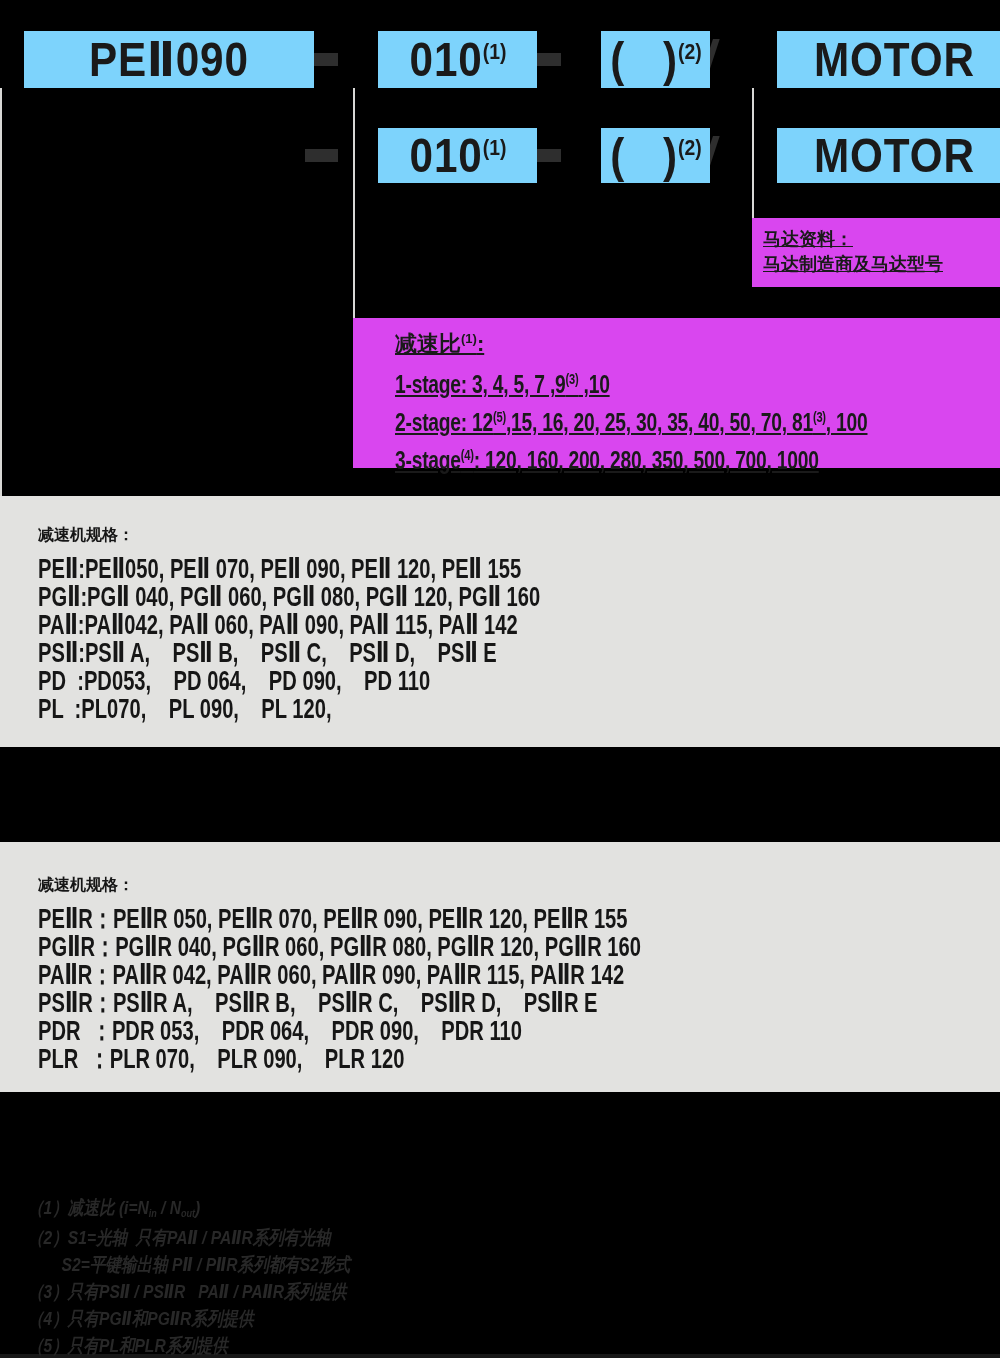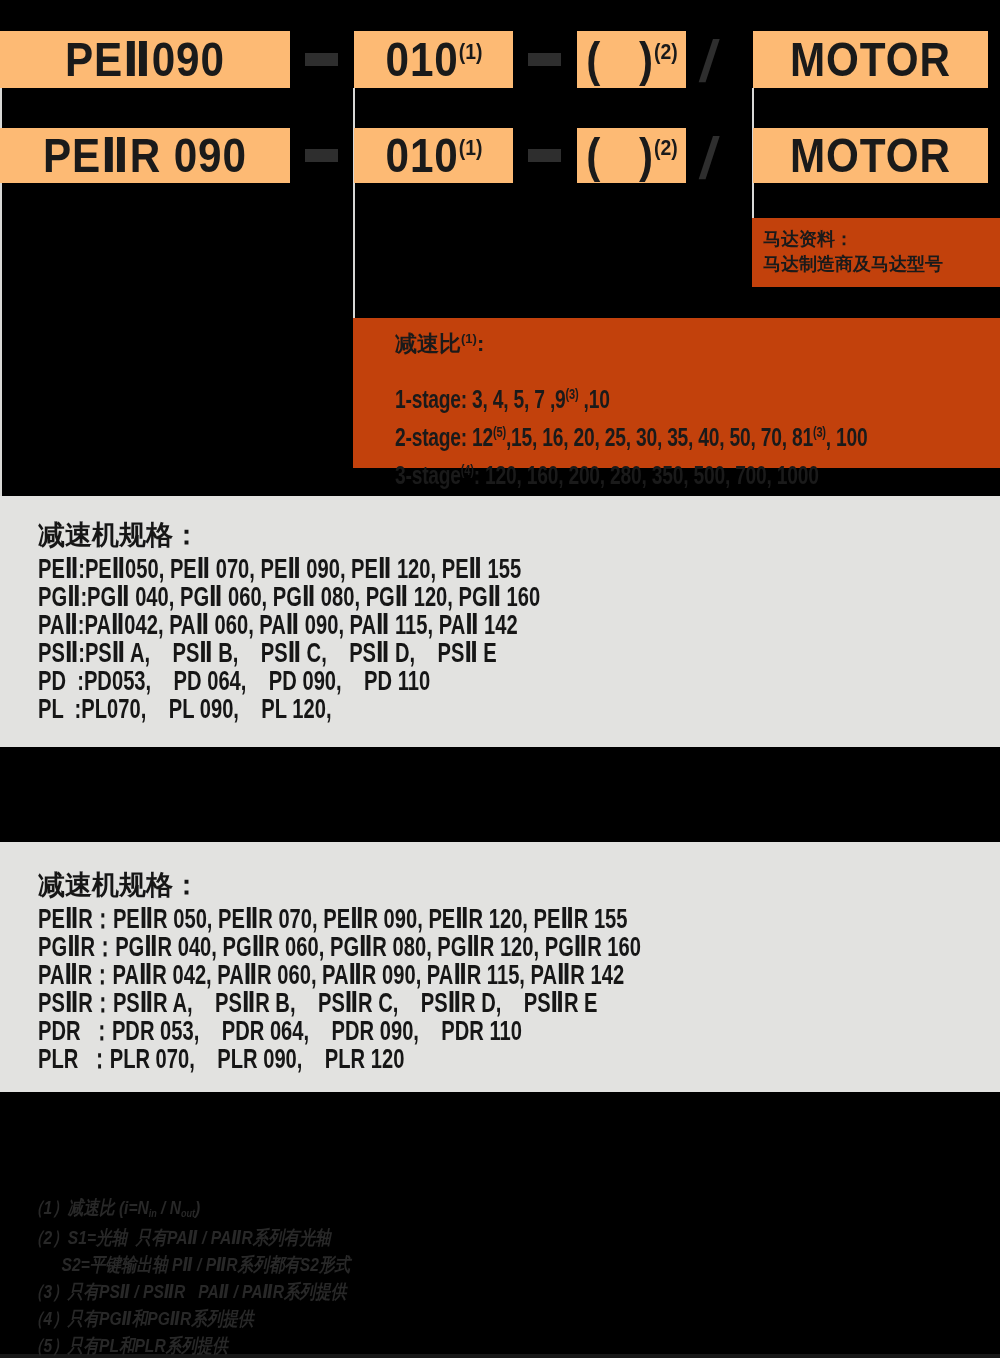--- a/index.html
+++ b/index.html
@@ -2,50 +2,50 @@
 <html><head>
 <meta charset="utf-8">
 <style>
   html,body{margin:0;padding:0;background:#000;}
   .stage{
     position:relative;width:1000px;height:1358px;background:#000;overflow:hidden;
     font-family:"Liberation Sans","DejaVu Sans",sans-serif;font-weight:bold;
   }
   
   .gbox{
-    position:absolute;background:#fdba74;color:#1a1a1a;
-    display:flex;align-items:center;justify-content:center;z-index:2;
+    position:absolute;background:#7dd3fc;color:#1a1a1a;
+    display:flex;align-items:center;justify-content:center;z-index:2;margin-left:24px;
   }
   .boxlabel{
     font-size:48px;letter-spacing:1px;white-space:pre;
     transform:scaleX(.88);transform-origin:50% 50%;line-height:1;
   }
   .bsup{font-size:22px;position:relative;top:-17px;letter-spacing:0;}
   
   .dash{position:absolute;width:33px;height:13px;background:#2e2e2e;z-index:1;}
   .slash{
     position:absolute;color:#2e2e2e;font-size:58px;line-height:1;z-index:1;
     transform:skewX(-8deg);
   }
   
   .vline{position:absolute;width:2px;background:#d8d8d6;z-index:1;}
   
-  .notebox{position:absolute;background:#c2410c;color:#1a1a1a;z-index:2;}
+  .notebox{position:absolute;background:#d946ef;color:#1a1a1a;z-index:2;text-decoration:underline;}
   .motor-lines{padding:9px 0 0 11px;font-size:18px;line-height:25px;}
-  .rtitle{font-size:22px;line-height:26px;margin-bottom:22px;}
+  .rtitle{font-size:22px;line-height:26px;margin-bottom:7px;}
   .rsup{font-size:13px;position:relative;top:-8px;}
   .rline{
     font-size:26px;line-height:35px;white-space:pre;letter-spacing:-.3px;
     transform:scaleX(.74);transform-origin:0 50%;
   }
   .rline .lsup{font-size:15px;position:relative;top:-9px;}
   .ratio-inner{padding:13px 0 0 42px;}
   
   .panel{position:absolute;left:0;width:1000px;background:#e2e2e0;color:#161616;z-index:2;}
-  .ptitle{font-size:27px;line-height:26px;margin:0 15px 7px 38px;}
+  .ptitle{font-size:16px;line-height:26px;margin:0 15px 7px 38px;}
   .prow{
     font-size:28px;line-height:28px;white-space:pre;margin-left:38px;
     transform:scaleX(.72);transform-origin:0 50%;letter-spacing:0;
   }
   
   .example{position:absolute;left:28px;color:#2a2a2a;z-index:1;}
   .exline{
     font-size:28px;line-height:31px;height:31px;white-space:pre;
     transform:scaleX(.72);transform-origin:0 50%;
   }
@@ -77,23 +77,20 @@
   </div>
   <div class="dash" style="left:528px;top:53px;"></div>
   <div class="gbox" style="left:577px;top:31px;width:109px;height:57px;">
     <span class="boxlabel"><span>(   )</span><span class="bsup">(2)</span></span>
   </div>
   <div class="slash" style="left:701px;top:32px;">/</div>
   <div class="gbox" style="left:753px;top:31px;width:235px;height:57px;">
     <span class="boxlabel">MOTOR</span>
   </div>
 
-  <div class="gbox" style="left:0;top:128px;width:290px;height:55px;">
-    <span class="boxlabel">PEⅡR 090</span>
-  </div>
   <div class="dash" style="left:305px;top:149px;"></div>
   <div class="gbox" style="left:354px;top:128px;width:159px;height:55px;">
     <span class="boxlabel"><span>010</span><span class="bsup">(1)</span></span>
   </div>
   <div class="dash" style="left:528px;top:149px;"></div>
   <div class="gbox" style="left:577px;top:128px;width:109px;height:55px;">
     <span class="boxlabel"><span>(   )</span><span class="bsup">(2)</span></span>
   </div>
   <div class="slash" style="left:701px;top:129px;">/</div>
   <div class="gbox" style="left:753px;top:128px;width:235px;height:55px;">

